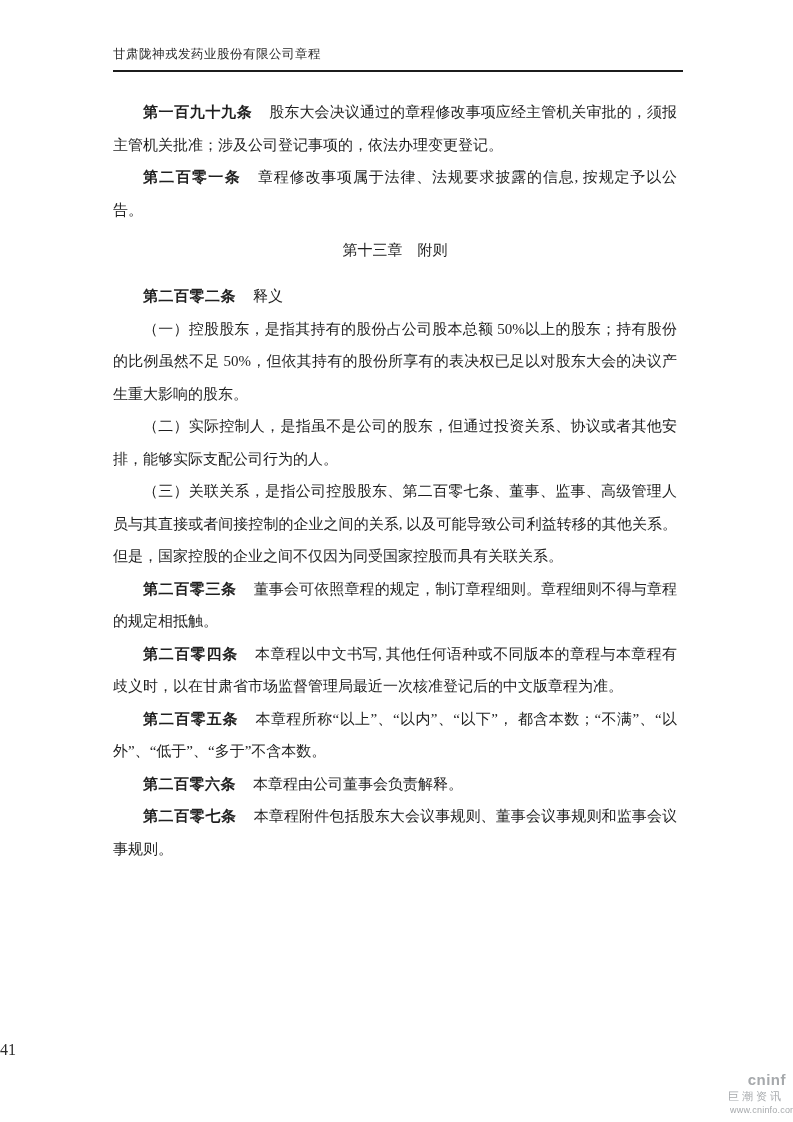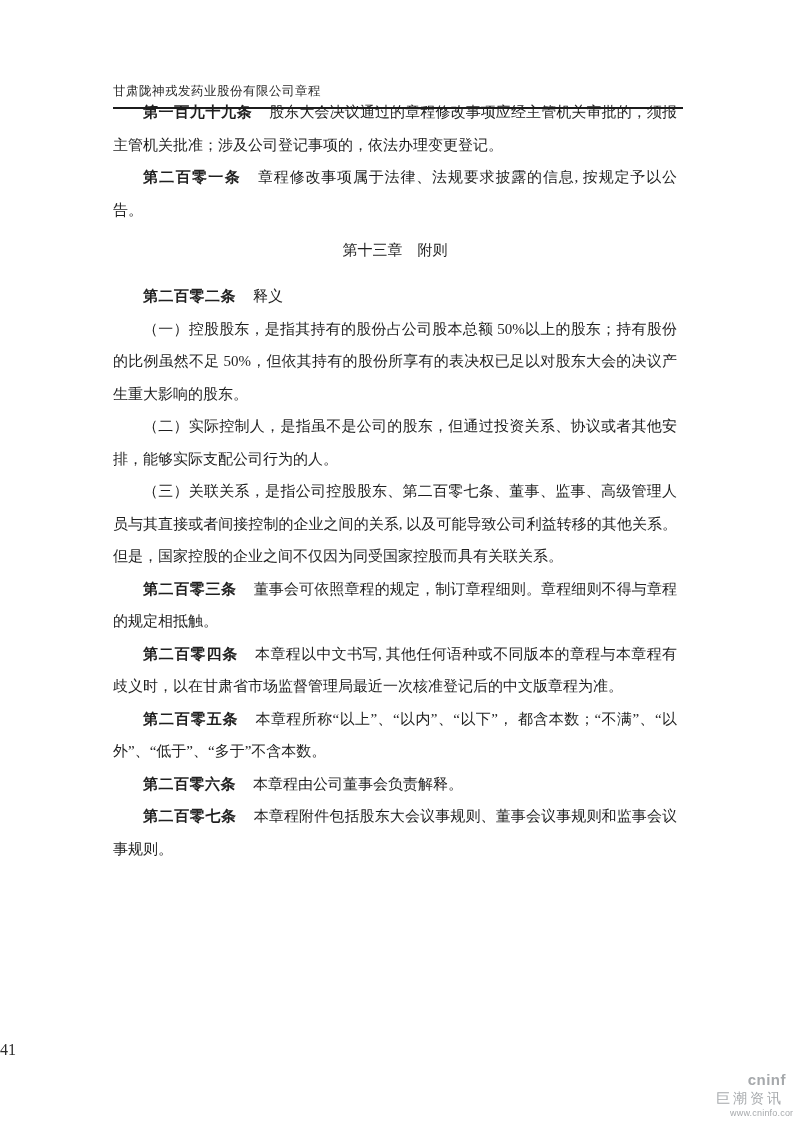--- a/index.html
+++ b/index.html
@@ -11,21 +11,20 @@
     font-family: "Liberation Serif", "DejaVu Serif", serif;
     color: #1f1f1f;
     overflow: hidden;
     box-sizing: border-box;
   }
   .page-header {
     position: absolute;
     top: 46px;
     left: 113px;
     right: 110px;
-    margin-top: 37px;
   }
   .header-title {
     font-size: 12.5px;
     color: #2b2b2b;
     padding-bottom: 7px;
     border-bottom: 2px solid #1c1c1c;
     letter-spacing: 0.5px;
   }
   .doc-body {
     position: absolute;
@@ -79,21 +78,21 @@
     padding-right: 2px;
   }
   .logo-brand {
     font-size: 15px;
     font-weight: bold;
     letter-spacing: 0.5px;
     margin-left: 43px;
   }
   .logo-swirl { margin-left: 2px; display: block; }
   .logo-cn {
-    font-size: 14px;
+    font-size: 11px;
     letter-spacing: 3px;
     margin-top: 1px;
     text-align: right;
     padding-right: 6px;
   }
   .logo-url {
     font-size: 9px;
     letter-spacing: 0.2px;
     margin-top: 2px;
     text-align: center;

